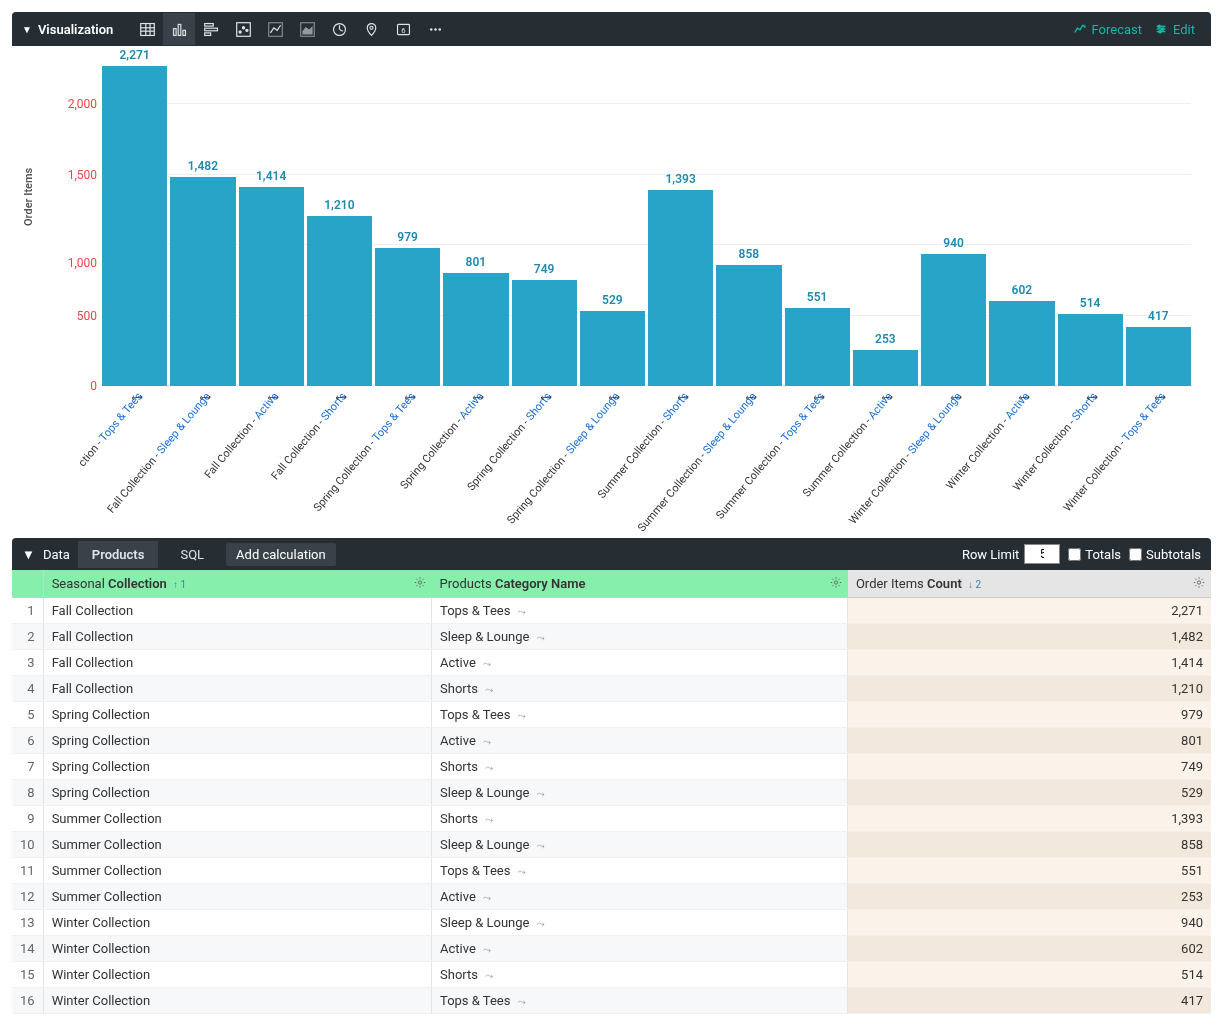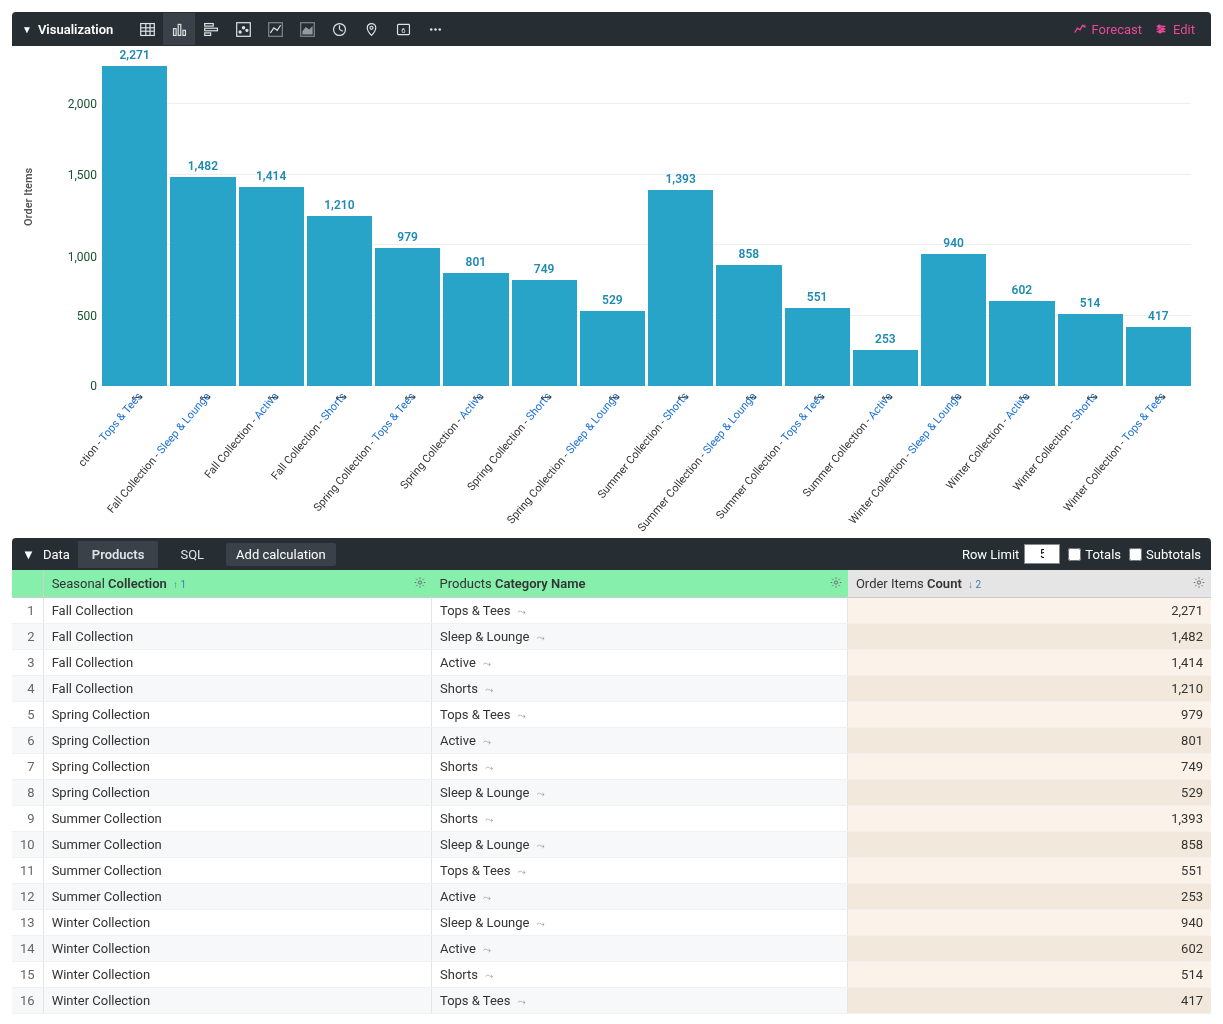--- a/index.html
+++ b/index.html
@@ -6,30 +6,30 @@
   body{font-family:-apple-system,BlinkMacSystemFont,"Segoe UI",Roboto,Arial,sans-serif;background:#fff;color:#333;font-size:13px;}
   .panel{width:1199px;margin:12px auto;}
   .bar-header{background:#262d33;color:#fff;height:34px;display:flex;align-items:center;padding:0 10px;border-radius:4px 4px 0 0;}
   .bar-header .caret{margin-right:6px;font-size:10px;}
   .bar-header .title{font-weight:600;}
   .viz-icons{display:flex;margin-left:18px;}
   .viz-icon{width:32px;height:32px;display:flex;align-items:center;justify-content:center;cursor:pointer;color:#dfe3e6;}
   .viz-icon.active{background:#3a4148;}
   .viz-icon svg{width:17px;height:17px;stroke:currentColor;fill:none;stroke-width:1.4;}
   .spacer{flex:1;}
-  .hdr-btn{display:flex;align-items:center;gap:5px;cursor:pointer;padding:4px 6px;color:#ec4899;font-size:13px;}
+  .hdr-btn{display:flex;align-items:center;gap:5px;cursor:pointer;padding:4px 6px;color:#14b8a6;font-size:13px;}
   .hdr-btn svg{width:14px;height:14px;stroke:currentColor;fill:none;stroke-width:1.6;}
 
   
   .chart-wrap{position:relative;height:480px;padding:20px 20px 0 40px;}
   .y-axis-title{position:absolute;left:10px;top:180px;transform:rotate(-90deg);transform-origin:left top;font-size:11px;color:#555;font-weight:600;}
   .plot{position:relative;height:320px;margin-left:50px;display:flex;align-items:flex-end;gap:3px;}
   .plot::before{content:"";position:absolute;left:0;bottom:0;width:100%;height:1px;background:#555;}
   .grid-line{position:absolute;left:0;width:100%;border-top:1px solid #eee;}
-  .ytick{position:absolute;left:-45px;font-size:12px;color:#14532d;text-align:right;width:40px;transform:translateY(50%);}
+  .ytick{position:absolute;left:-45px;font-size:12px;color:#ef4444;text-align:right;width:40px;transform:translateY(50%);}
   .bar-col{flex:1;max-width:66px;display:flex;flex-direction:column;align-items:center;position:relative;}
   .bar{width:100%;background:#28a4c9;}
   .bar-label{position:absolute;bottom:100%;margin-bottom:4px;font-size:12px;font-weight:600;color:#1f8bb0;}
   .x-labels{display:flex;margin-left:50px;gap:3px;height:140px;}
   .x-lbl{flex:1;max-width:66px;position:relative;}
   .x-lbl span{position:absolute;top:4px;left:50%;transform-origin:top left;transform:rotate(-50deg) translateX(-100%);font-size:11px;white-space:nowrap;color:#333;}
   .x-lbl span b{font-weight:normal;color:#1a6fd6;}
   .x-nub{position:absolute;top:3px;left:calc(50% + 40px);font-size:9px;color:#888;transform:rotate(-50deg);}
 
   
@@ -161,21 +161,21 @@
   </div>
 
   <div class="chart-wrap">
     <div class="y-axis-title">Order Items</div>
     <div class="plot" id="plot">
         <div class="grid-line" style="bottom: 0px;"></div>
         <div class="ytick" style="bottom: 0px;">0</div>
         <div class="grid-line" style="bottom: 70.4535px;"></div>
         <div class="ytick" style="bottom: 70.4535px;">500</div>
         <div class="grid-line" style="bottom: 140.907px;"></div>
-        <div class="ytick" style="bottom: 129px;">1,000</div>
+        <div class="ytick" style="bottom: 123px;">1,000</div>
         <div class="grid-line" style="bottom: 211.361px;"></div>
         <div class="ytick" style="bottom: 211.361px;">1,500</div>
         <div class="grid-line" style="bottom: 281.814px;"></div>
         <div class="ytick" style="bottom: 281.814px;">2,000</div>
         <div class="bar-col">
           <div class="bar-label">2,271</div>
           <div class="bar" style="height: 320px;"></div>
         </div>
         <div class="bar-col">
           <div class="bar-label">1,482</div>

